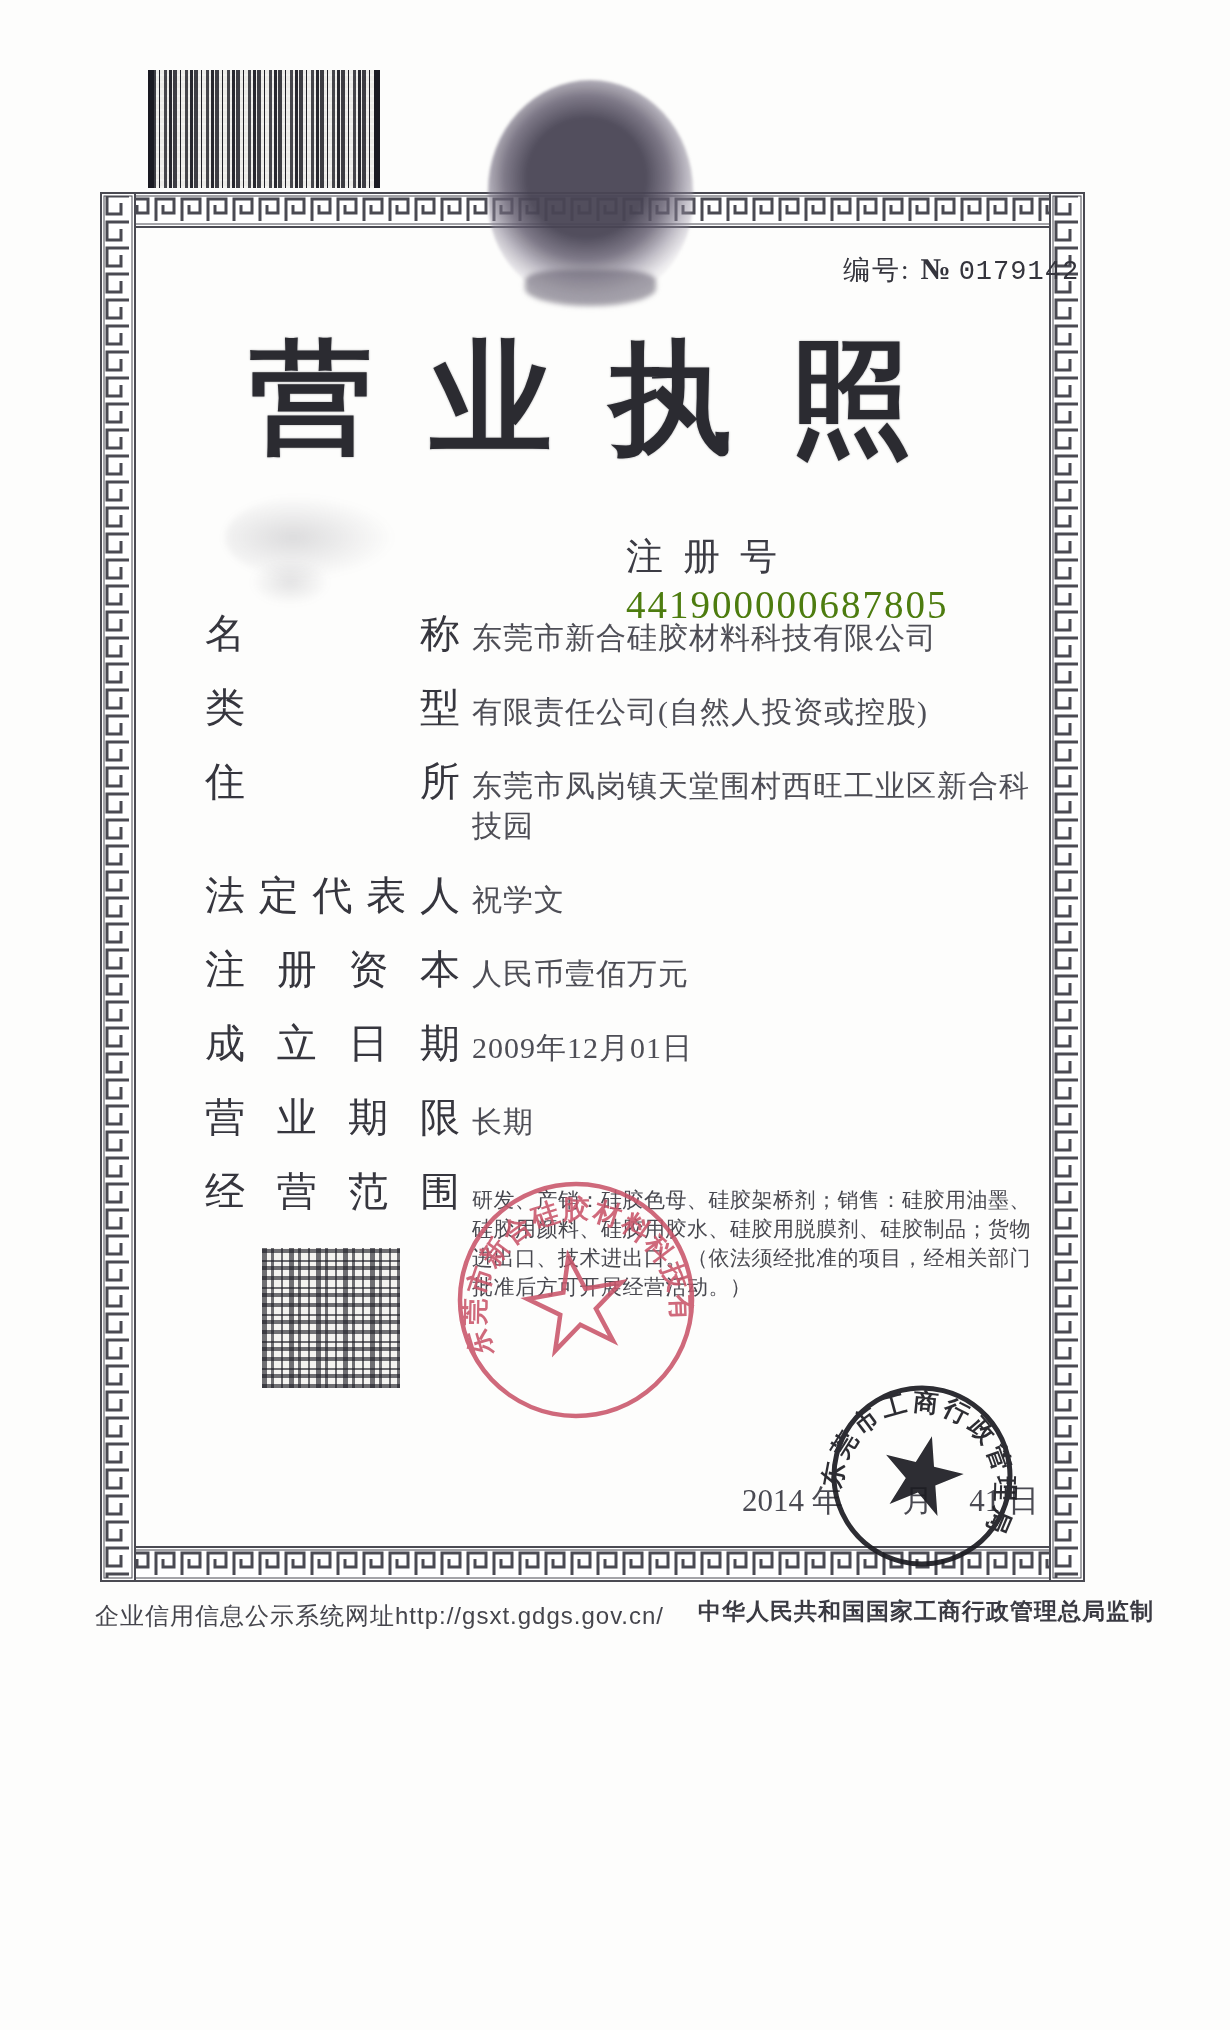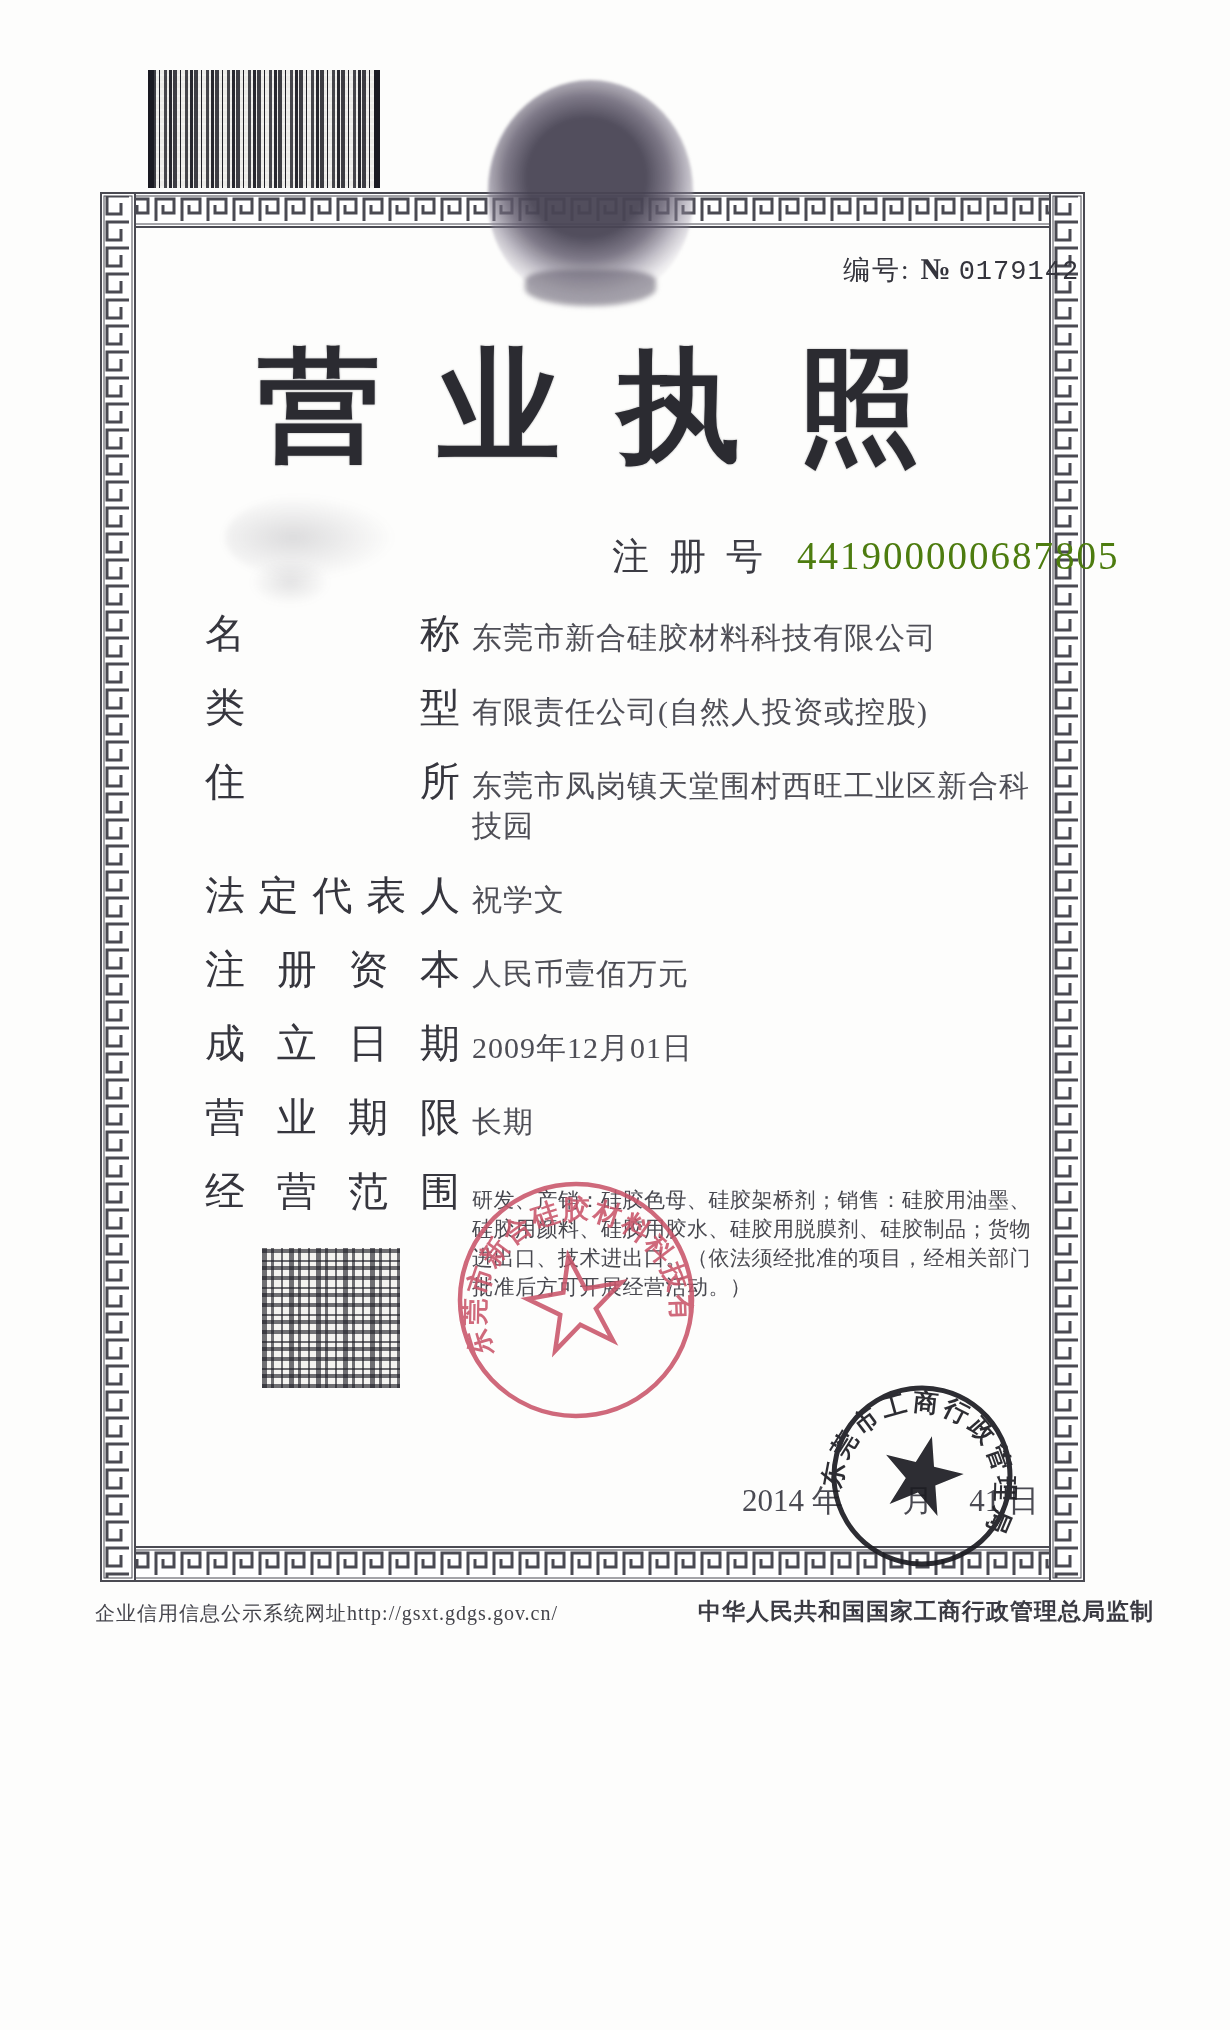--- a/index.html
+++ b/index.html
@@ -49,28 +49,28 @@
   .smudge-b{left:250px;top:560px;width:80px;height:45px;
     background:radial-gradient(ellipse, rgba(90,88,100,.16), transparent 70%);}
 
   
   .serial{position:absolute;left:843px;top:252px;font-size:27px;letter-spacing:2px;color:#34343c;z-index:2;}
   .serial .sym{font-weight:bold;font-size:30px;margin:0 6px 0 10px;}
   .serial .num{font-family:"Liberation Mono","DejaVu Sans Mono",monospace;font-size:27px;letter-spacing:1px;}
 
   
   .title{
-    position:absolute;left:100px;top:318px;width:962px;margin:8px;text-align:center;
+    position:absolute;left:100px;top:318px;width:962px;margin:0;text-align:center;
     font-family:"DejaVu Sans","Liberation Sans",sans-serif;font-weight:800;
     font-size:122px;letter-spacing:58px;text-indent:58px;color:#2b2b31;
     text-shadow:0 0 2px rgba(43,43,49,.45);
   }
 
   
-  .regno{position:absolute;left:612px;top:532px;display:flex;align-items:baseline;z-index:2;}
+  .regno{position:absolute;left:612px;top:532px;display:flex;align-items:baseline;z-index:2;flex-direction:column;}
   .regno-label{font-size:37px;letter-spacing:20px;color:#3c3c44;}
   .regno-value{font-size:39px;letter-spacing:2px;color:#4d7c0f;margin-left:14px;}
 
   
   .fields{position:absolute;left:205px;top:612px;width:845px;z-index:2;}
   .field-row{display:flex;align-items:flex-start;min-height:42px;margin-bottom:28px;}
   .field-label{
     width:255px;flex:0 0 255px;display:flex;justify-content:space-between;
     font-size:40px;line-height:44px;color:#36363e;margin-right:12px;
   }
@@ -96,22 +96,22 @@
   .seal-text{font-family:"DejaVu Sans","Liberation Sans",sans-serif;font-weight:bold;}
 
   
   .registrar{position:absolute;left:608px;top:1434px;font-size:37px;letter-spacing:26px;color:#36363e;z-index:2;}
   .date-line{position:absolute;left:742px;top:1480px;font-size:31px;color:#4a4a52;z-index:2;white-space:nowrap;}
   .date-line .gap-m{margin-left:52px;}
   .date-line .gap-d{margin-left:28px;}
 
   
   .footer-left{
-    position:absolute;left:95px;top:1600px;font-size:20px;color:#45454c;letter-spacing:1px;z-index:2;
-    font-family:Liberation Serif, serif;
+    position:absolute;left:95px;top:1600px;font-size:24px;color:#45454c;letter-spacing:1px;z-index:2;
+    font-family:Liberation Sans, sans-serif;
   }
   .footer-right{
     position:absolute;left:698px;top:1596px;font-size:23px;font-weight:bold;color:#3a3a42;z-index:2;letter-spacing:1px;
   }
 </style>
 </head>
 <body>
 
 <div class="page">
 

